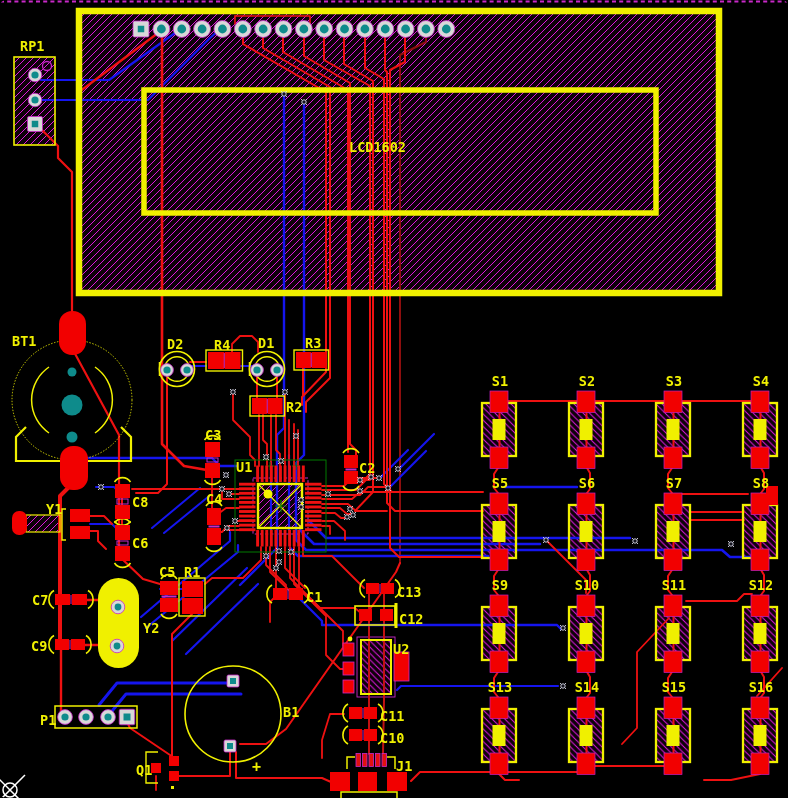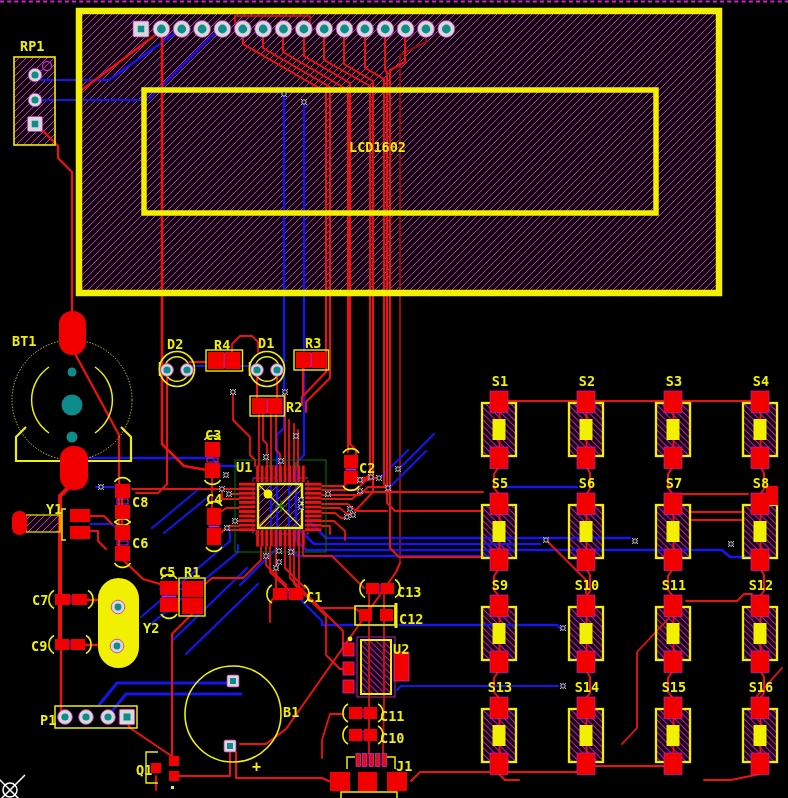--- a/index.html
+++ b/index.html
@@ -1,17 +1,17 @@
 <!DOCTYPE html>
 <html><head>
 <meta charset="utf-8">
 <style>
   html,body{margin:0;padding:0;background:#000;}
   .stage{position:relative;width:788px;height:798px;background:#000;overflow:hidden;
-         font-family:"DejaVu Sans Mono", monospace;}
+         font-family:"DejaVu Sans Mono", monospace;border-radius:6px;}
   svg{display:block;}
   text.silk{font-family:"DejaVu Sans Mono", monospace;font-weight:bold;}
 </style>
 </head>
 <body>
 
 <div class="stage">
   <svg id="board" width="788" height="798" viewBox="0 0 788 798">
       <defs>
         <pattern id="hatchA" width="7" height="7" patternUnits="userSpaceOnUse">

